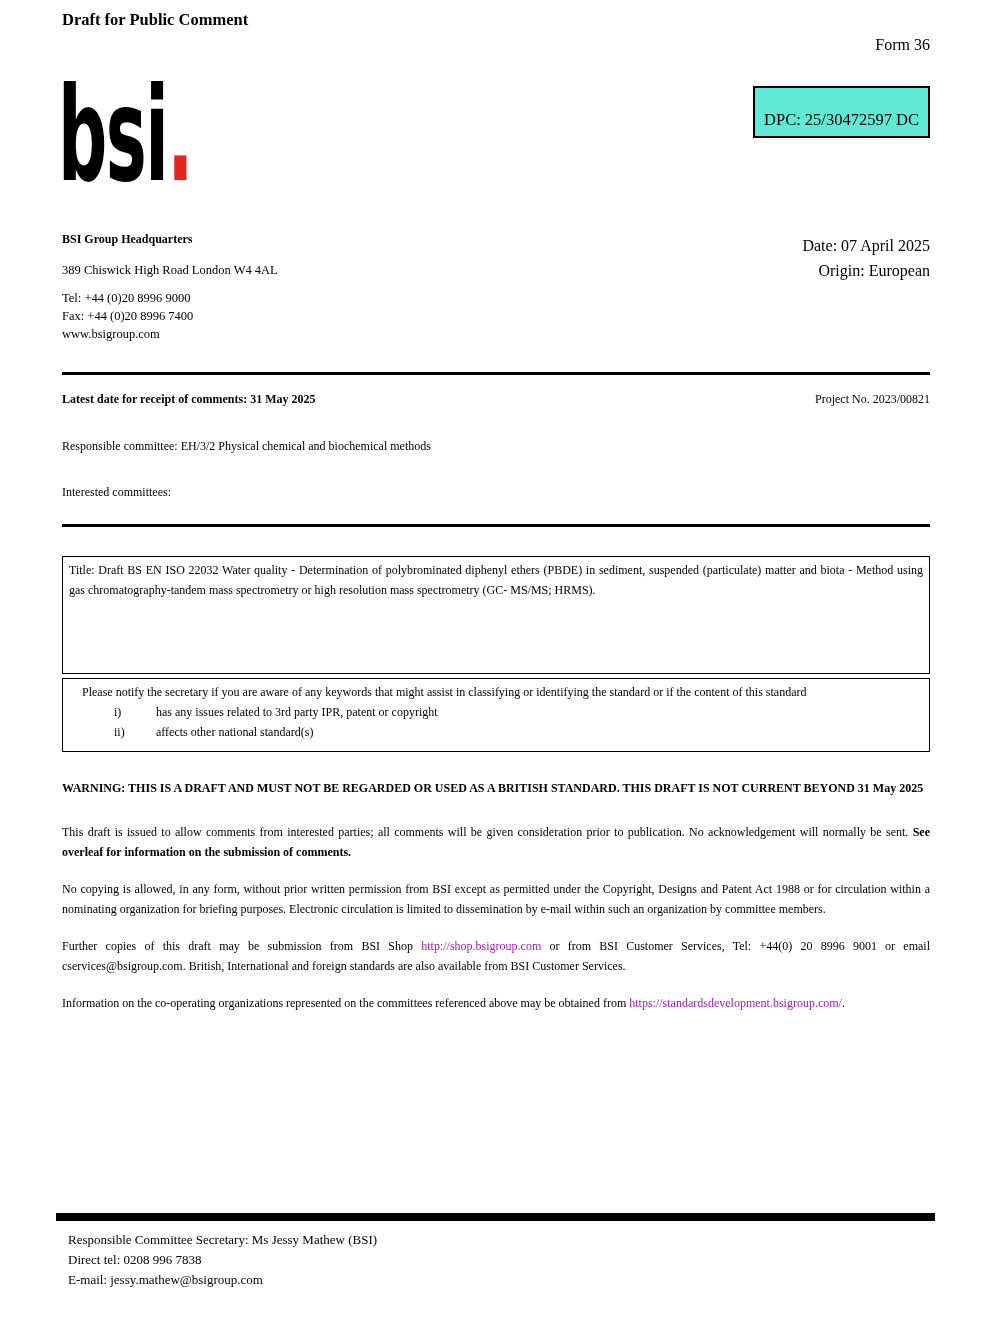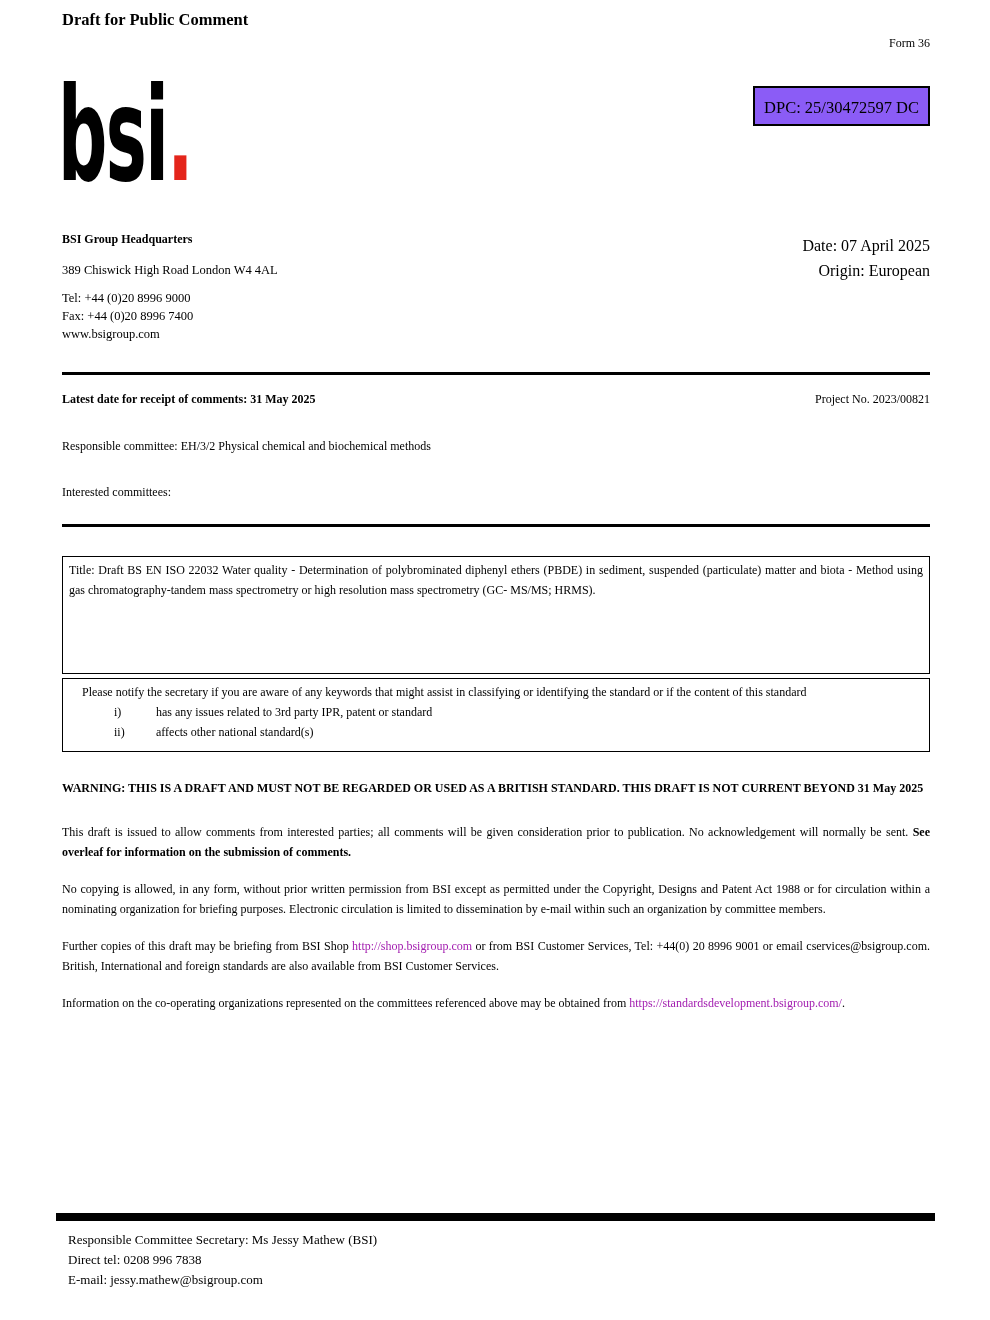--- a/index.html
+++ b/index.html
@@ -16,28 +16,28 @@
   }
   .bold { font-weight: bold; }
 
   
   .draft-label {
     position: absolute; left: 62px; top: 10px;
     font-size: 16.5px; font-weight: bold;
   }
   .form-number {
     position: absolute; right: 60px; top: 36px;
-    font-size: 12px; text-align: left;
+    font-size: 16px; text-align: left;
   }
   .dpc-box {
     position: absolute; right: 60px; top: 86px;
     border: 2px solid #000;
-    padding: 10px 9px 6px 9px;
+    padding: 22px 9px 6px 9px;
     font-size: 16.5px;
-    background: #8b5cf6;
+    background: #5eead4;
   }
   .logo {
     position: absolute; left: 58px; top: 70px;
     font-family: "DejaVu Sans", "Liberation Sans", sans-serif;
     font-weight: bold;
     font-size: 130px;
     line-height: 1;
     letter-spacing: -3px;
     transform: scaleX(0.53);
     transform-origin: 0 0;
@@ -139,35 +139,35 @@
     <div class="rule rule2"></div>
 
     <div class="title-box">
       <div class="justify">Title: Draft BS EN ISO 22032 Water quality - Determination of polybrominated diphenyl ethers (PBDE) in sediment, suspended (particulate) matter and biota - Method using gas chromatography-tandem mass spectrometry or high resolution mass spectrometry (GC- MS/MS; HRMS).</div>
     </div>
 
     <div class="keywords-box">
       <div class="justify">Please notify the secretary if you are aware of any keywords that might assist in classifying or identifying the standard or if the content of this standard</div>
       <div class="kw-item">
         <span class="kw-num">i)</span>
-        <span class="kw-text">has any issues related to 3rd party IPR, patent or standard</span>
+        <span class="kw-text">has any issues related to 3rd party IPR, patent or copyright</span>
       </div>
       <div class="kw-item">
         <span class="kw-num">ii)</span>
         <span class="kw-text">affects other national standard(s)</span>
       </div>
     </div>
 
     <p class="para warning">WARNING: THIS IS A DRAFT AND MUST NOT BE REGARDED OR USED AS A BRITISH STANDARD. THIS DRAFT IS NOT CURRENT BEYOND 31 May 2025</p>
 
     <p class="para first-after-warning"><span>This draft is issued to allow comments from interested parties; all comments will be given consideration prior to publication. No acknowledgement will normally be sent. </span><span class="bold">See overleaf for information on the submission of comments.</span></p>
 
     <p class="para">No copying is allowed, in any form, without prior written permission from BSI except as permitted under the Copyright, Designs and Patent Act 1988 or for circulation within a nominating organization for briefing purposes. Electronic circulation is limited to dissemination by e-mail within such an organization by committee members.</p>
 
-    <p class="para"><span>Further copies of this draft may be briefing from BSI Shop </span><a class="link" href="#">http://shop.bsigroup.com</a><span> or from BSI Customer Services, Tel: +44(0) 20 8996 9001 or email cservices@bsigroup.com. British, International and foreign standards are also available from BSI Customer Services.</span></p>
+    <p class="para"><span>Further copies of this draft may be submission from BSI Shop </span><a class="link" href="#">http://shop.bsigroup.com</a><span> or from BSI Customer Services, Tel: +44(0) 20 8996 9001 or email cservices@bsigroup.com. British, International and foreign standards are also available from BSI Customer Services.</span></p>
 
     <p class="para"><span>Information on the co-operating organizations represented on the committees referenced above may be obtained from </span><a class="link" href="#">https://standardsdevelopment.bsigroup.com/</a><span>.</span></p>
   </div>
 
   <div class="bottom-bar"></div>
 
   <div class="footer">
     <div>Responsible Committee Secretary: Ms Jessy Mathew (BSI)</div>
     <div>Direct tel: 0208 996 7838</div>
     <div>E-mail: jessy.mathew@bsigroup.com</div>

